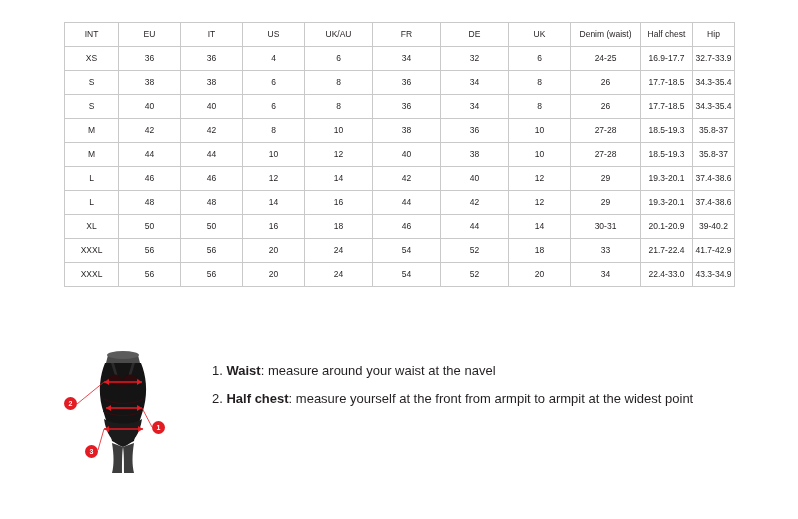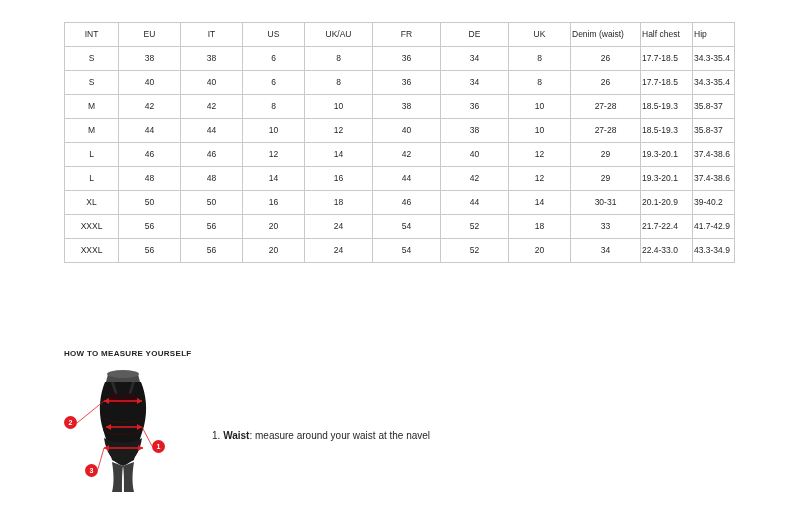--- a/index.html
+++ b/index.html
@@ -55,21 +55,21 @@
   col.c4 { width: 68px; }
   col.c5 { width: 68px; }
   col.c6 { width: 68px; }
   col.c7 { width: 62px; }
   col.c8 { width: 70px; }
   col.c9 { width: 52px; }
   col.c10 { width: 42px; }
 
   table.size-table td.lcell,
   table.size-table th.lcell {
-    text-align: left;
+    text-align: center;
   }
 
   
   .howto {
     position: absolute;
     left: 64px;
     top: 349px;
     width: 680px;
   }
   .howto-title {
@@ -88,25 +88,24 @@
     position: relative;
     width: 120px;
     height: 125px;
     flex: 0 0 120px;
   }
   .notes {
     margin-left: 28px;
     padding-top: 14px;
   }
   .note {
-    font-size: 10px;
+    font-size: 13px;
     color: #231f20;
     margin-bottom: 12px;
     line-height: 1.2;
-    margin-top: 48px;
   }
   .note b { font-weight: bold; }
 
   .badge {
     position: absolute;
     width: 13px;
     height: 13px;
     border-radius: 50%;
     background: #e31b23;
     color: #ffffff;
@@ -149,20 +148,33 @@
           <th>FR</th>
           <th>DE</th>
           <th>UK</th>
           <th class="lcell">Denim (waist)</th>
           <th class="lcell">Half chest</th>
           <th class="lcell">Hip</th>
         </tr>
       </thead>
       <tbody>
         <tr>
+          <td>XS</td>
+          <td>36</td>
+          <td>36</td>
+          <td>4</td>
+          <td>6</td>
+          <td>34</td>
+          <td>32</td>
+          <td>6</td>
+          <td>24-25</td>
+          <td class="lcell">16.9-17.7</td>
+          <td class="lcell">32.7-33.9</td>
+        </tr>
+        <tr>
           <td>S</td>
           <td>38</td>
           <td>38</td>
           <td>6</td>
           <td>8</td>
           <td>36</td>
           <td>34</td>
           <td>8</td>
           <td>26</td>
           <td class="lcell">17.7-18.5</td>
@@ -270,21 +282,20 @@
           <td>20</td>
           <td>34</td>
           <td class="lcell">22.4-33.0</td>
           <td class="lcell">43.3-34.9</td>
         </tr>
       </tbody>
     </table>
   </div>
 
   <div class="howto">
-    <div class="howto-title">HOW TO MEASURE YOURSELF</div>
 
     <div class="howto-body">
 
       <div class="figure">
         <svg width="120" height="125" viewBox="0 0 120 125">
 
           <path d="M44 6 L74 6 L76 14 L42 14 Z" fill="#4a4a4a"></path>
           <ellipse cx="59" cy="6" rx="16" ry="4" fill="#5c5c5c"></ellipse>
 
           <path d="M41 14 L77 14 C82 26 84 42 80 58 C76 72 72 82 70 92
@@ -332,18 +343,22 @@
         <div class="badge badge-1">1</div>
         <div class="badge badge-2">2</div>
         <div class="badge badge-3">3</div>
       </div>
 
       <div class="notes">
         <div class="note">
           <span>1.</span>
           <b>Waist</b><span>: measure around your waist at the navel</span>
         </div>
+        <div class="note">
+          <span>2.</span>
+          <b>Half chest</b><span>: measure yourself at the front from armpit to armpit at the widest point</span>
+        </div>
       </div>
 
     </div>
   </div>
 
 </div>
 
 </body></html>

